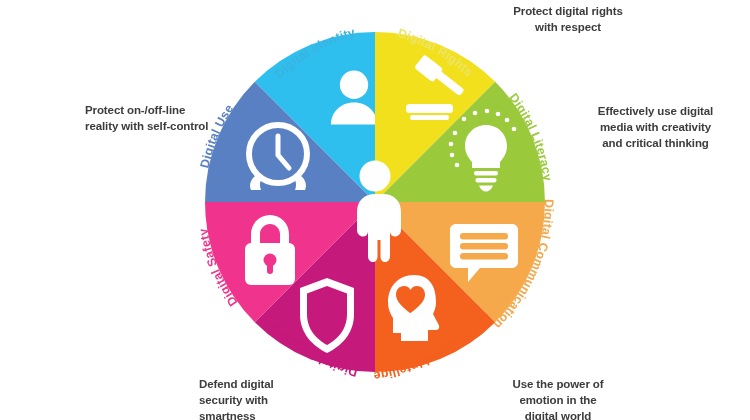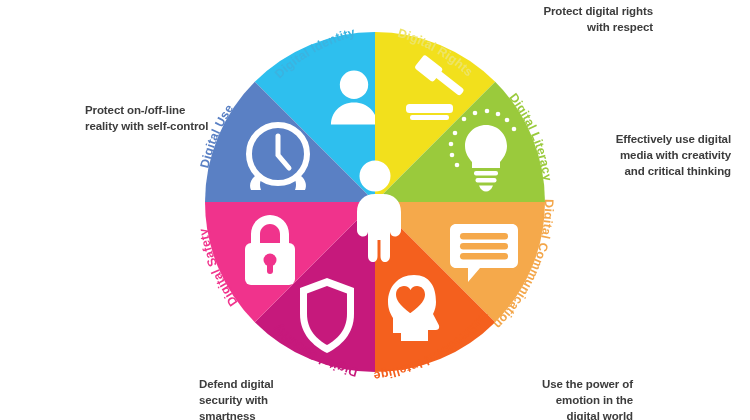--- a/index.html
+++ b/index.html
@@ -14,39 +14,39 @@
   .caption{
     position:absolute;
     color:#3c3c3c;
     font-size:11.5px;
     font-weight:bold;
     line-height:1.38;
     letter-spacing:-0.1px;
     white-space:pre-line;
   }
   .cap-left{text-align:left;}
-  .cap-right{text-align:right;}
+  .cap-right{text-align:center;}
   svg{display:block;}
   .arclabel{
     font-family:"Liberation Sans", sans-serif;
     font-weight:bold;
     font-size:12.4px;
     letter-spacing:0.2px;
   }
 </style>
 </head>
 <body>
 
 <div id="wheel-root">
 
 
   <div class="caption cap-right" style="left:483px;top:4px;width:170px;">Protect digital rights
 with respect</div>
 
-  <div class="caption cap-right" style="left:556px;top:104px;width:175px;margin-top:28px;">Effectively use digital
+  <div class="caption cap-right" style="left:568px;top:104px;width:175px;">Effectively use digital
 media with creativity
 and critical thinking</div>
 
 
   <div class="caption cap-right" style="left:483px;top:377px;width:150px;">Use the power of
 emotion in the
 digital world</div>
 
   <div class="caption cap-left" style="left:199px;top:377px;width:140px;">Defend digital
 security with

